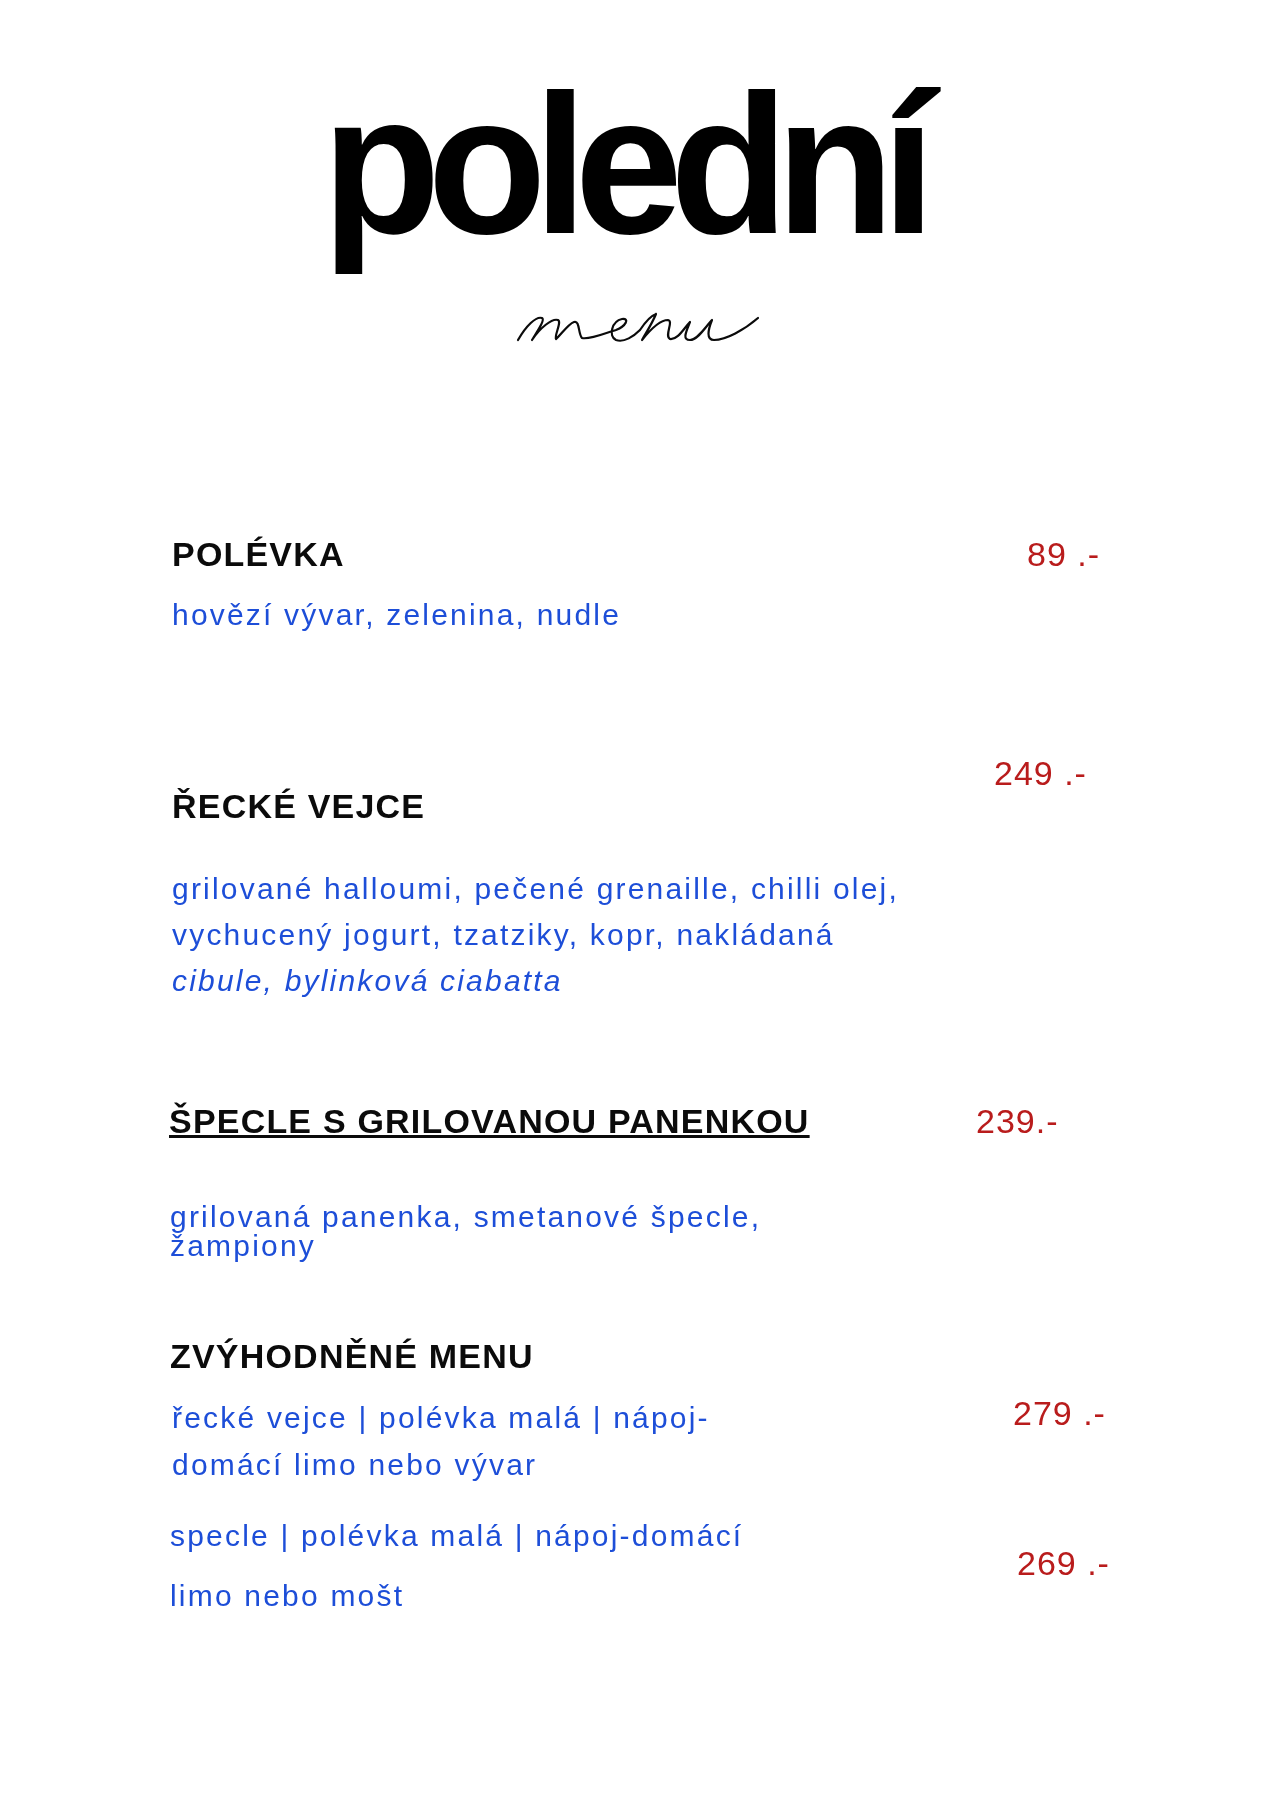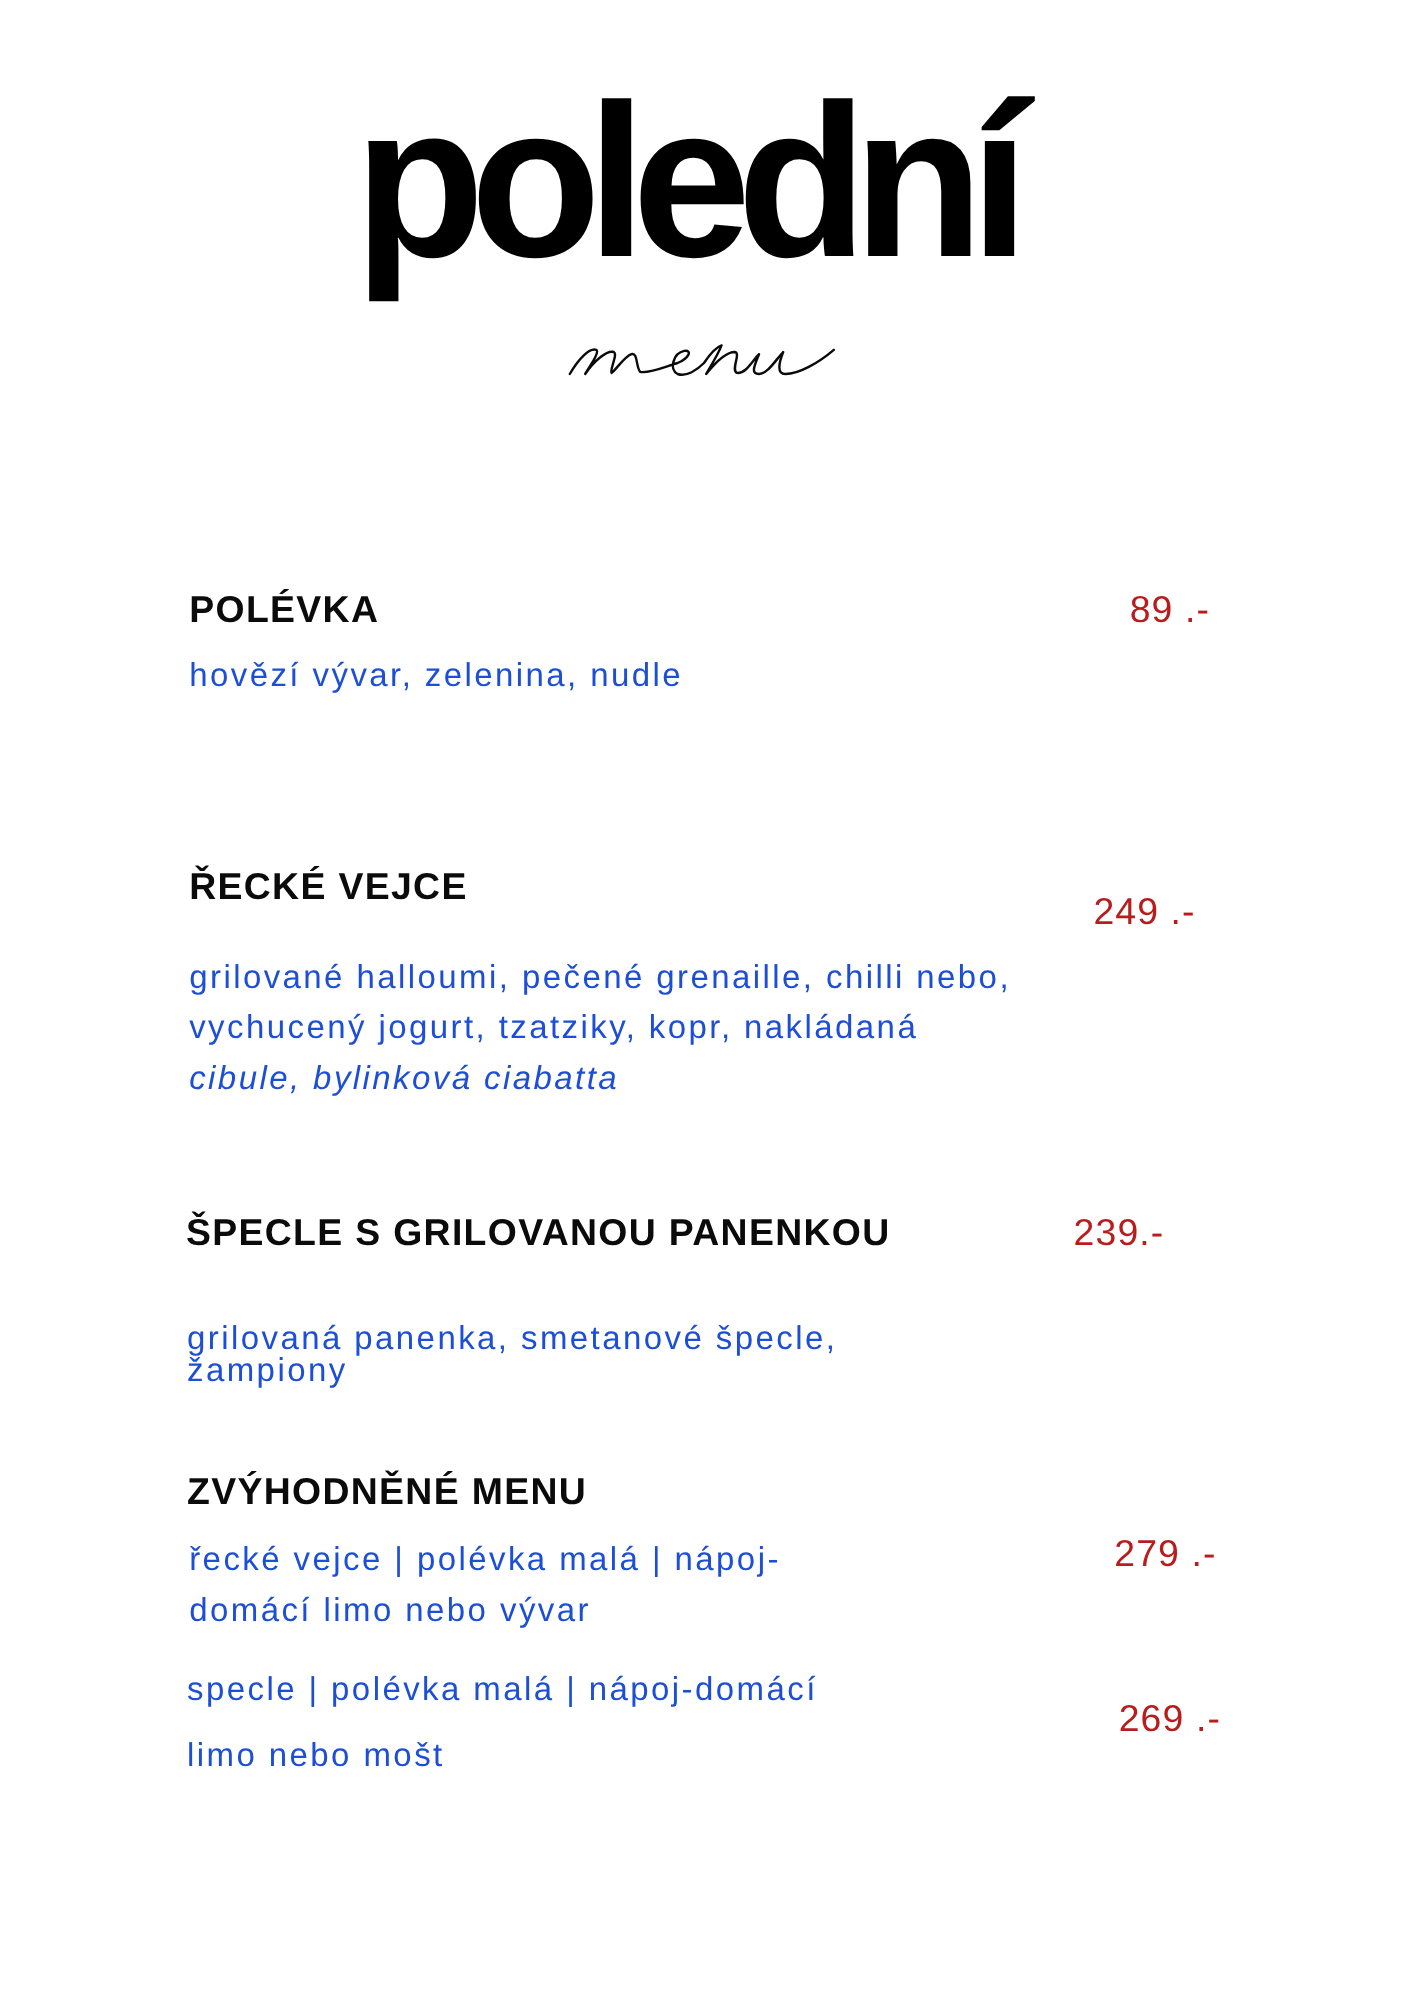--- a/index.html
+++ b/index.html
@@ -36,28 +36,28 @@
 </svg>
 
 <div>
   <div class="abs heading" style="left:172px; top:537px;">POLÉVKA</div>
   <div class="abs price" style="left:1027px; top:537px;">89 .-</div>
   <div class="abs desc" style="left:172px; top:600px;">hovězí vývar, zelenina, nudle</div>
 </div>
 
 <div>
   <div class="abs heading" style="left:172px; top:789px;">ŘECKÉ VEJCE</div>
-  <div class="abs price" style="left:994px; top:812px;">249 .-</div>
-  <div class="abs desc" style="left:172px; top:874px;">grilované halloumi, pečené grenaille, chilli nebo,</div>
+  <div class="abs price" style="left:994px; top:756px;">249 .-</div>
+  <div class="abs desc" style="left:172px; top:874px;">grilované halloumi, pečené grenaille, chilli olej,</div>
   <div class="abs desc" style="left:172px; top:920px;">vychucený jogurt, tzatziky, kopr, nakládaná</div>
   <div class="abs desc" style="left:172px; top:966px;font-style:italic;">cibule, bylinková ciabatta</div>
 </div>
 
 <div>
-  <div class="abs heading" style="left:169px; top:1104px;">ŠPECLE S GRILOVANOU PANENKOU</div>
+  <div class="abs heading" style="left:169px; top:1104px;text-decoration:underline;">ŠPECLE S GRILOVANOU PANENKOU</div>
   <div class="abs price" style="left:976px; top:1104px;">239.-</div>
   <div class="abs desc" style="left:170px; top:1166px;margin-top:36px;">grilovaná panenka, smetanové špecle,</div>
   <div class="abs desc" style="left:170px; top:1231px;">žampiony</div>
 </div>
 
 <div>
   <div class="abs heading" style="left:170px; top:1339px;">ZVÝHODNĚNÉ MENU</div>
 
   <div>
     <div class="abs desc" style="left:172px; top:1403px;">řecké vejce | polévka malá | nápoj-</div>

